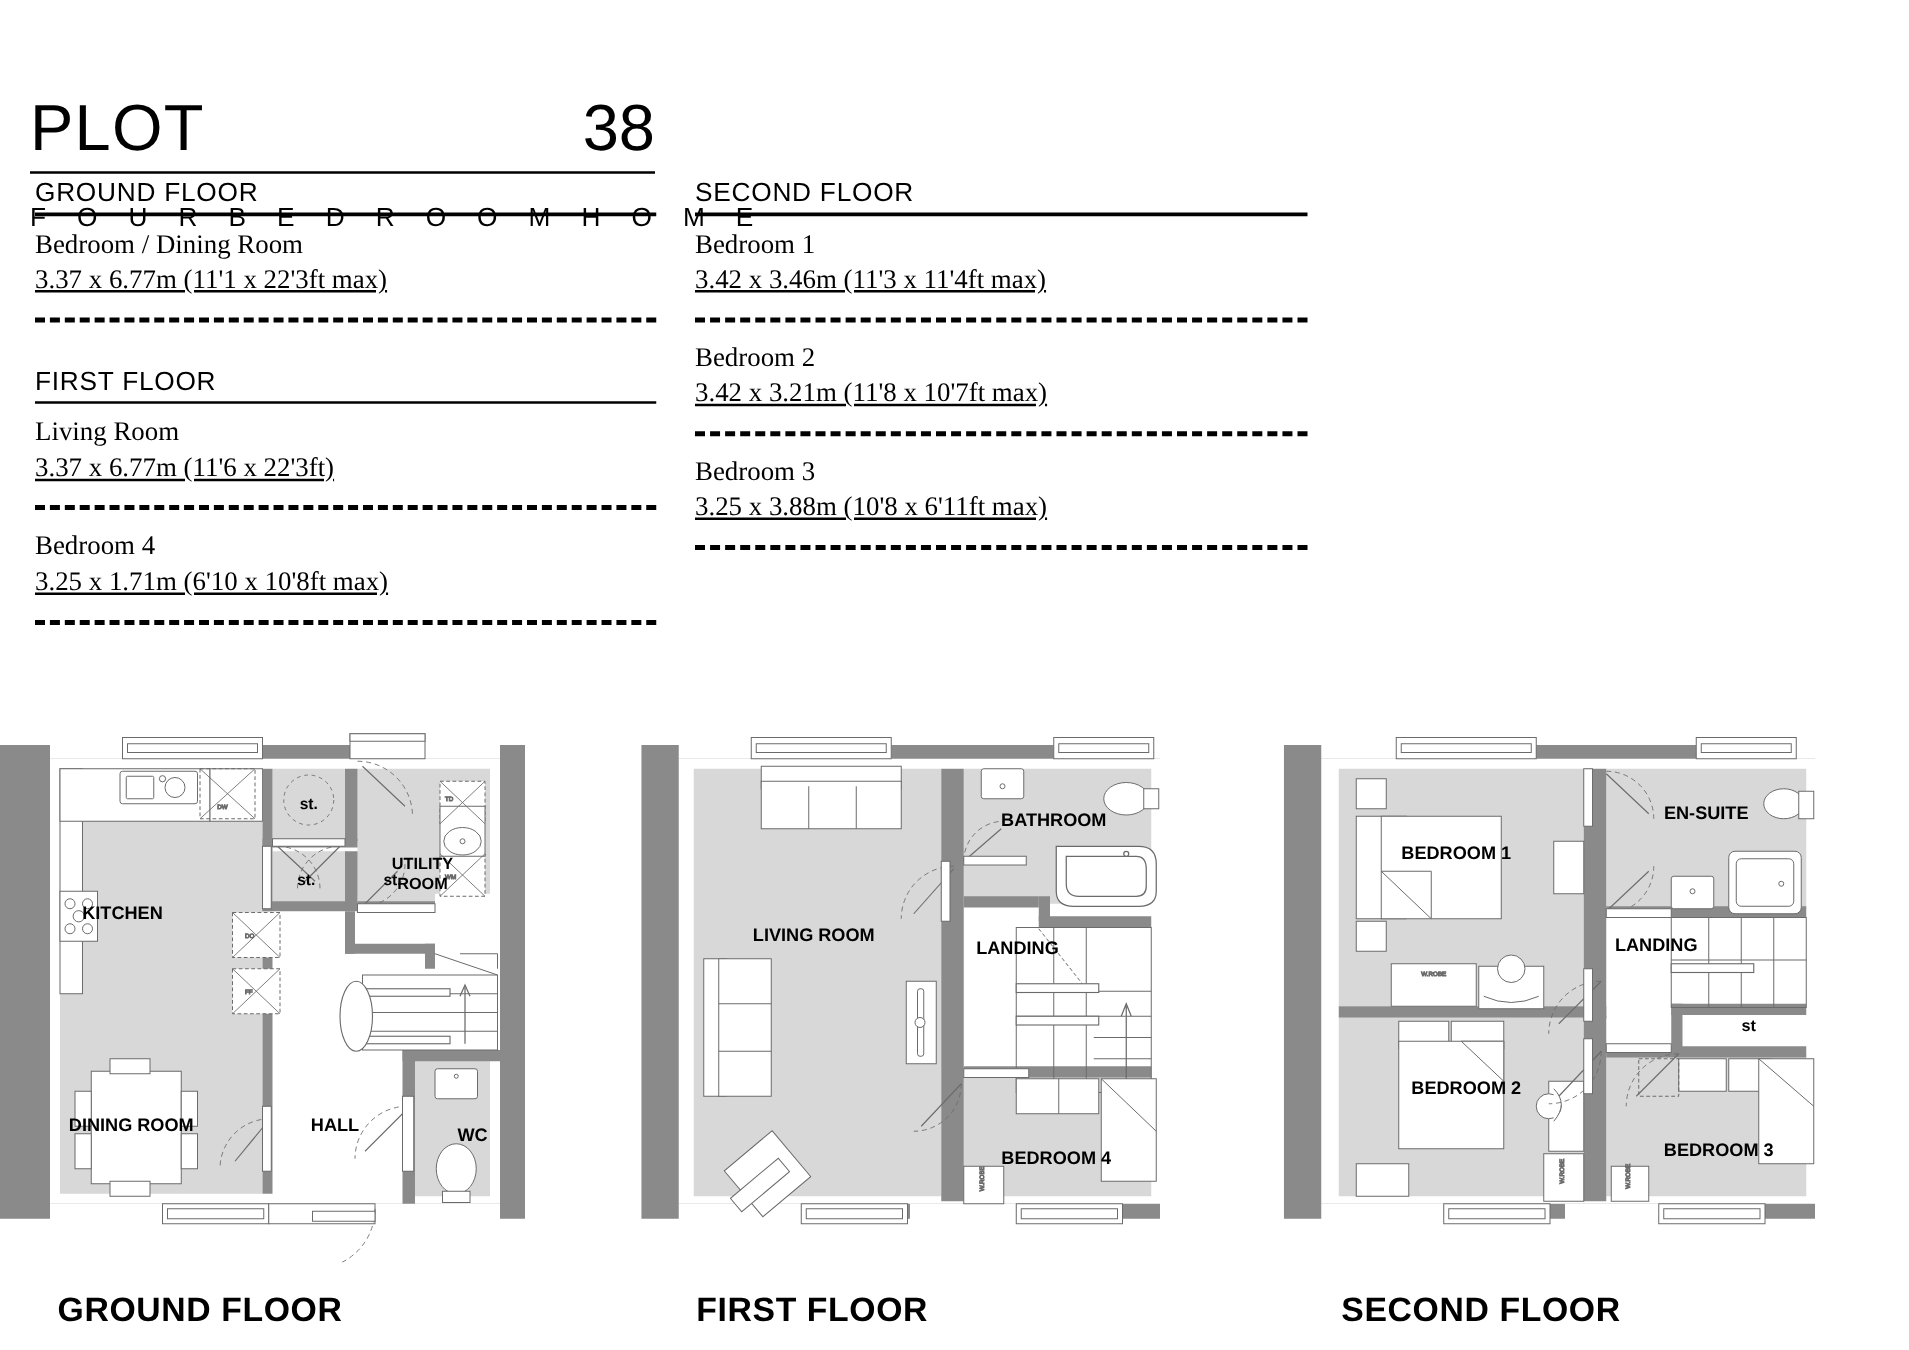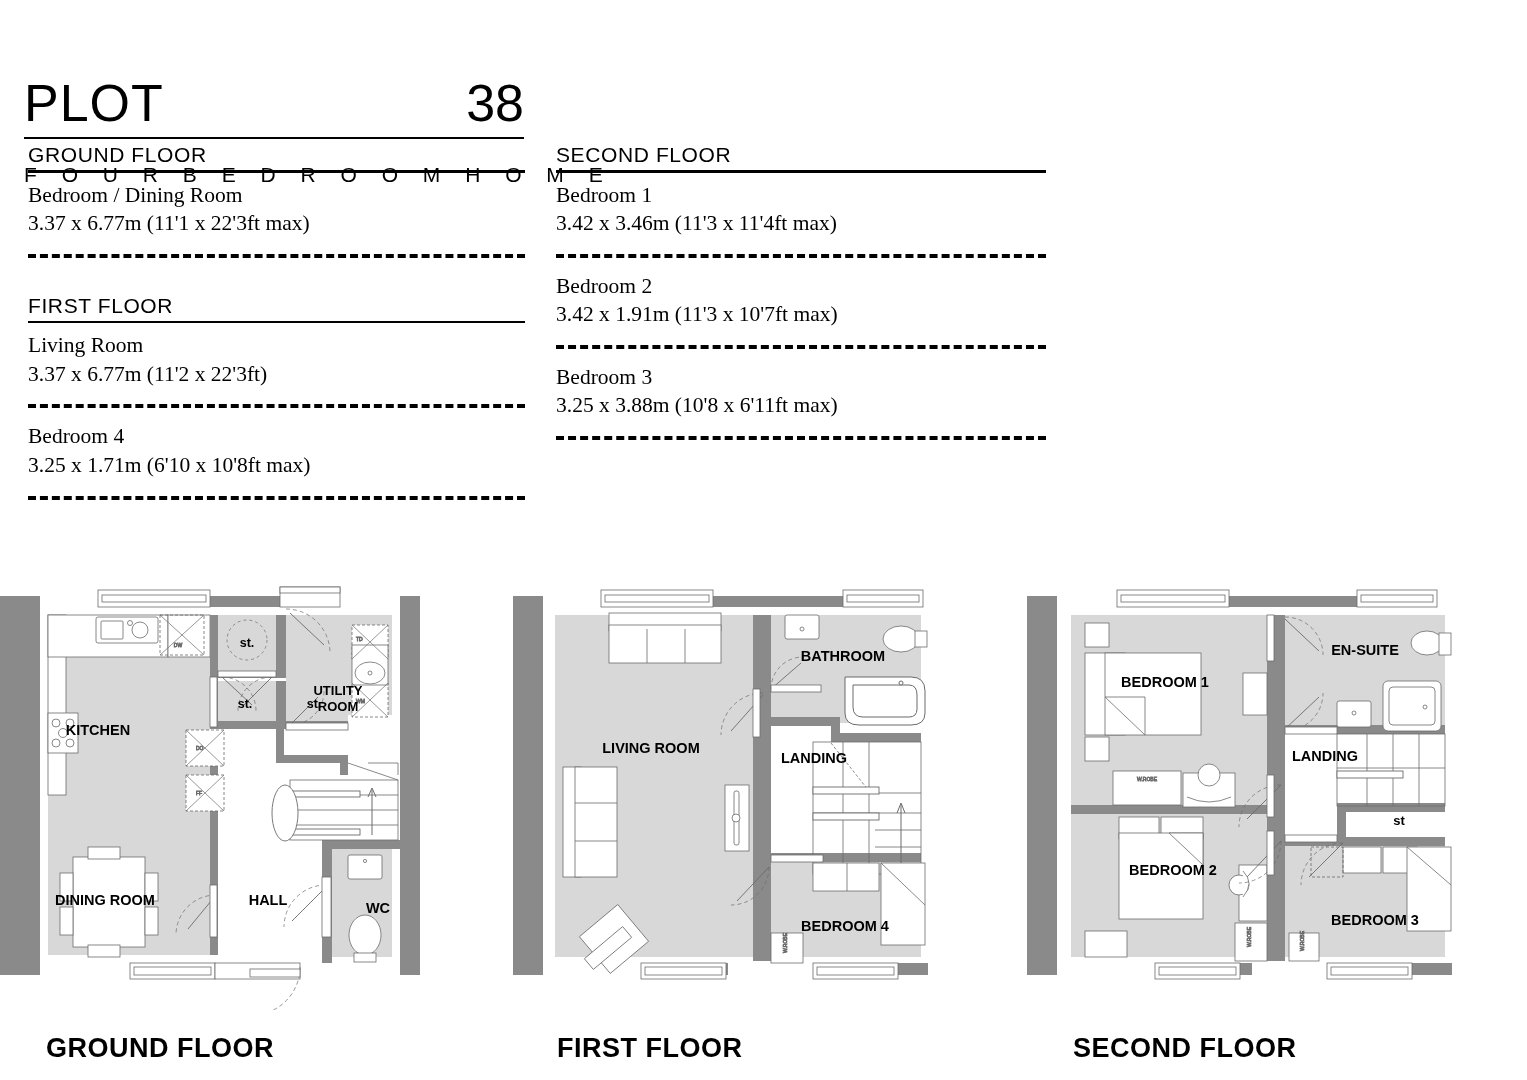--- a/index.html
+++ b/index.html
@@ -23,21 +23,21 @@
   
   .spec-col { position:absolute; }
   .spec-col.left  { left:28px;  top:143px; width:497px; }
   .spec-col.right { left:556px; top:143px; width:490px; }
 
   .floor-head { font-size:21px; letter-spacing:0.6px; color:#000; padding-bottom:3px; }
   .floor-rule { height:2.5px; background:#000; width:100%; margin-bottom:8px; }
 
   .room-block { margin-bottom:2px; }
   .room-name { font-family:"Liberation Serif", serif; font-size:21.5px; color:#000; line-height:1.33; }
-  .room-dims { font-family:"Liberation Serif", serif; font-size:21.5px; color:#000; line-height:1.33; }
+  .room-dims { font-family:"Liberation Serif", serif; font-size:21.5px; color:#000; line-height:1.33;text-decoration:underline; }
 
   .dash-rule {
     height:0; border-top:4px dashed #000; width:100%;
     margin:16px 0 14px 0;
   }
   .gap-lg { height:22px; }
 
   
   .plans { position:absolute; left:0; top:585px; width:1527px; height:440px; }
   .plan { position:absolute; top:0; }
@@ -77,21 +77,21 @@
       <div class="dash-rule"></div>
     </div>
 
     <div class="gap-lg"></div>
 
     <div>
       <div class="floor-head">FIRST FLOOR</div>
       <div class="floor-rule"></div>
       <div class="room-block">
         <div class="room-name">Living Room</div>
-        <div class="room-dims">3.37 x 6.77m (11'2 x 22'3ft)</div>
+        <div class="room-dims">3.37 x 6.77m (11'6 x 22'3ft)</div>
       </div>
       <div class="dash-rule"></div>
       <div class="room-block">
         <div class="room-name">Bedroom 4</div>
         <div class="room-dims">3.25 x 1.71m (6'10 x 10'8ft max)</div>
       </div>
       <div class="dash-rule"></div>
     </div>
   </div>
 
@@ -101,21 +101,21 @@
       <div class="floor-rule"></div>
 
       <div class="room-block">
         <div class="room-name">Bedroom 1</div>
         <div class="room-dims">3.42 x 3.46m (11'3 x 11'4ft max)</div>
       </div>
       <div class="dash-rule"></div>
 
       <div class="room-block">
         <div class="room-name">Bedroom 2</div>
-        <div class="room-dims">3.42 x 1.91m (11'3 x 10'7ft max)</div>
+        <div class="room-dims">3.42 x 3.21m (11'8 x 10'7ft max)</div>
       </div>
       <div class="dash-rule"></div>
 
       <div class="room-block">
         <div class="room-name">Bedroom 3</div>
         <div class="room-dims">3.25 x 3.88m (10'8 x 6'11ft max)</div>
       </div>
       <div class="dash-rule"></div>
     </div>
   </div>

